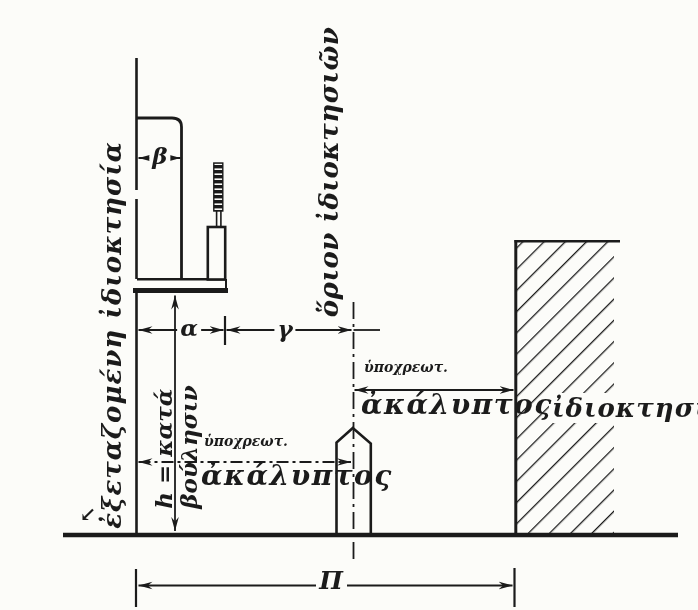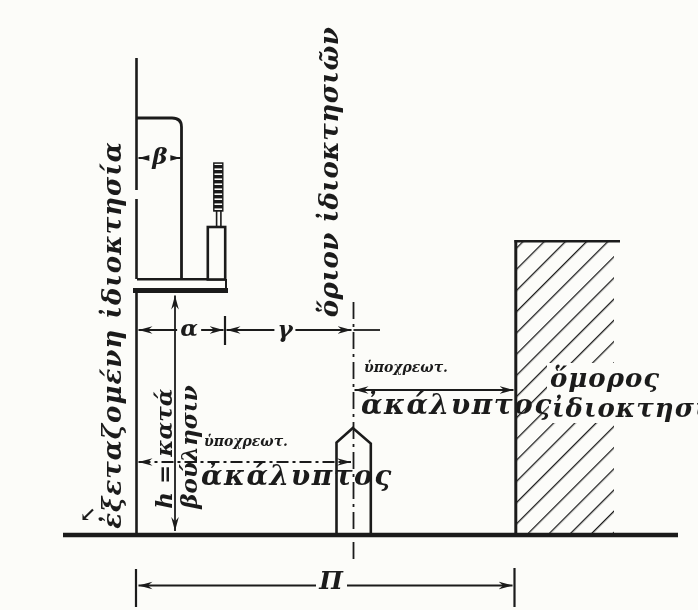--- a/index.html
+++ b/index.html
@@ -84,21 +84,20 @@
       <line x1="138.5" y1="585.5" x2="316" y2="585.5" marker-start="url(#ah)"></line>
       <line x1="347" y1="585.5" x2="512.5" y2="585.5" marker-end="url(#ah)"></line>
       <path d="M136,569 V607 M514.5,568 V607" stroke-width="2.2"></path>
     </g>
   </svg>
 
   <div class="lbl rot big" style="left:112px;top:335px;">ἐξεταζομένη ἰδιοκτησία</div>
 
   <div class="lbl rot big" style="left:329px;top:172px;letter-spacing:0.5px;">ὅριον ἰδιοκτησιῶν</div>
 
-  <div class="lbl big" style="left:547px;top:364px;"><span class="bgp">ὅμορος</span></div>
   <div class="lbl big" style="left:549px;top:394px;"><span class="bgp">ἰδιοκτησία</span></div>
 
   <div class="lbl note1" style="left:364px;top:360px;">ὑποχρεωτ.</div>
   <div class="lbl note2" style="left:361px;top:390px;">ἀκάλυπτος</div>
 
   <div class="lbl note1" style="left:204px;top:434px;">ὑποχρεωτ.</div>
   <div class="lbl note2" style="left:201px;top:461px;">ἀκάλυπτος</div>
 
   <div class="lbl rot hnote" style="left:176px;top:447px;">
     <span>h = κατά</span>

